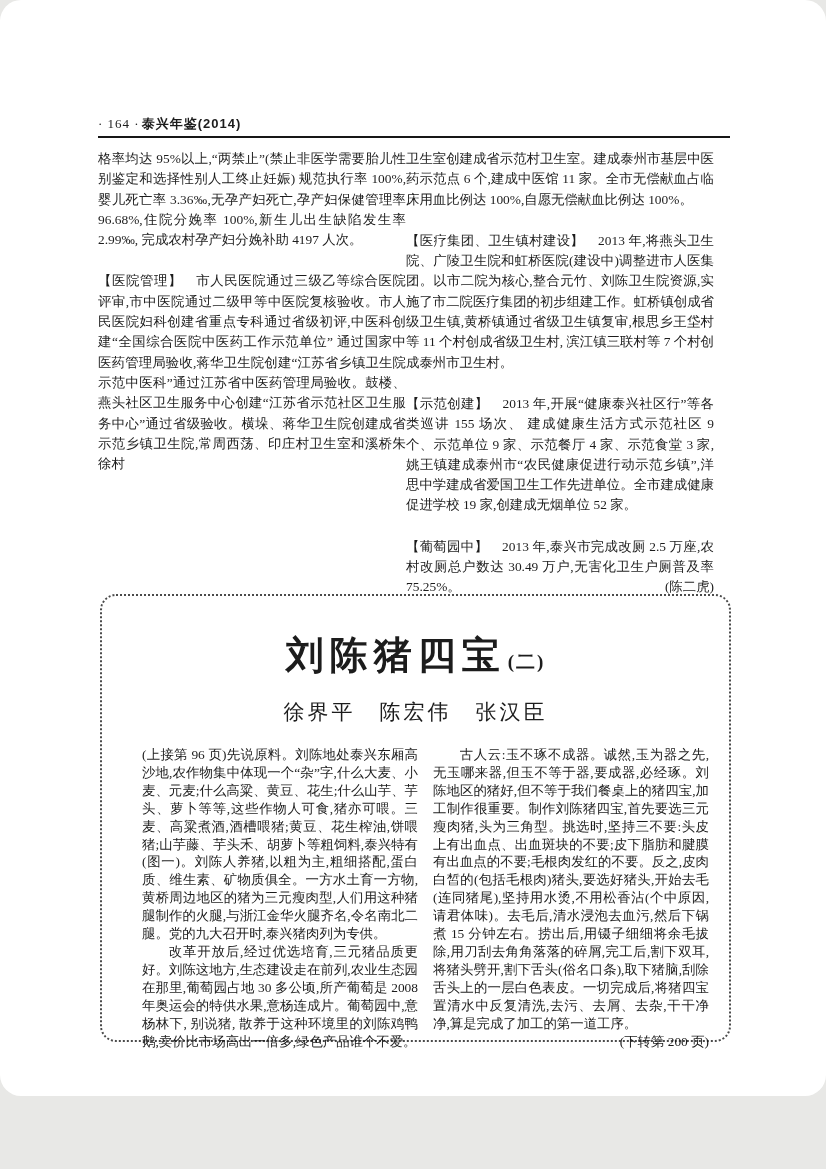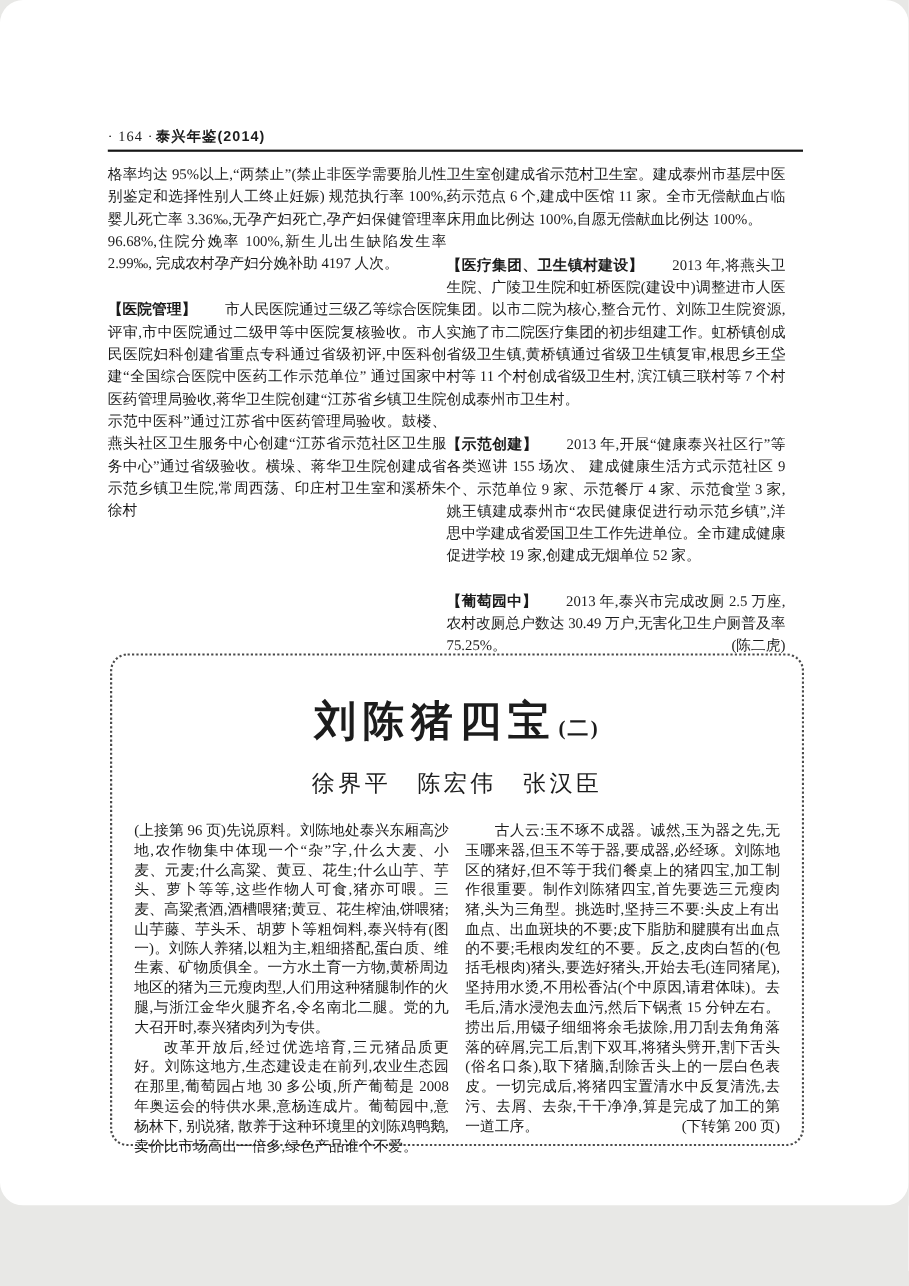--- a/index.html
+++ b/index.html
@@ -23,23 +23,23 @@
   }
   
   .main-cols {
     position:absolute; left:98px; top:149px; width:632px;
     display:flex; gap:0;
   }
   .mcol { width:308px; font-size:13.4px; line-height:20.3px; text-align:justify; }
   .mcol .para { margin:0; }
   .mcol .para + .para { margin-top:21px; }
   .entry-label {
-    font-weight:bold;
+    font-weight:normal;
     font-family:"Liberation Sans","DejaVu Sans",sans-serif;
-    margin-right:26px;
+    margin-right:14px;
   }
   .byline { float:right; margin-left:8px; }
   
   .article-box {
     position:absolute; left:100px; top:594px; width:631px; height:448px;
     box-sizing:border-box;
     border:2px dotted #4a4a4a; border-radius:16px;
     padding:24px 20px 10px 20px;
     background:#ffffff;
   }
@@ -51,21 +51,21 @@
     font-family:"Liberation Sans","DejaVu Sans",sans-serif;
     font-weight:900; font-size:38px; letter-spacing:6px;
   }
   .article-title .title-note {
     font-size:19px; font-weight:bold; margin-left:2px; letter-spacing:2px;
   }
   .article-authors {
     text-align:center; margin-top:17px;
     font-size:21px; letter-spacing:3px;
   }
-  .article-cols { display:flex; gap:15px; margin-top:20px; }
+  .article-cols { display:flex; gap:15px; margin-top:20px;margin-left:20px; }
   .acol { width:288px; font-size:13.4px; line-height:17.9px; text-align:justify; }
   .acol .para { margin:0; }
   .indent { text-indent:2em; }
 </style>
 </head>
 <body>
 
 <div class="page">
 
   <div class="running-head">

